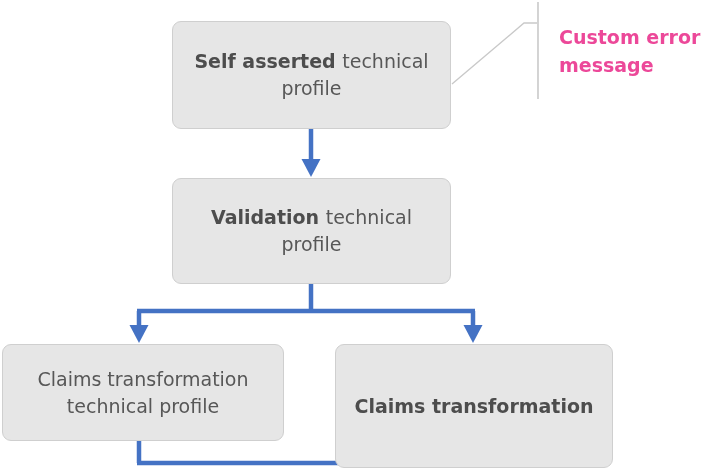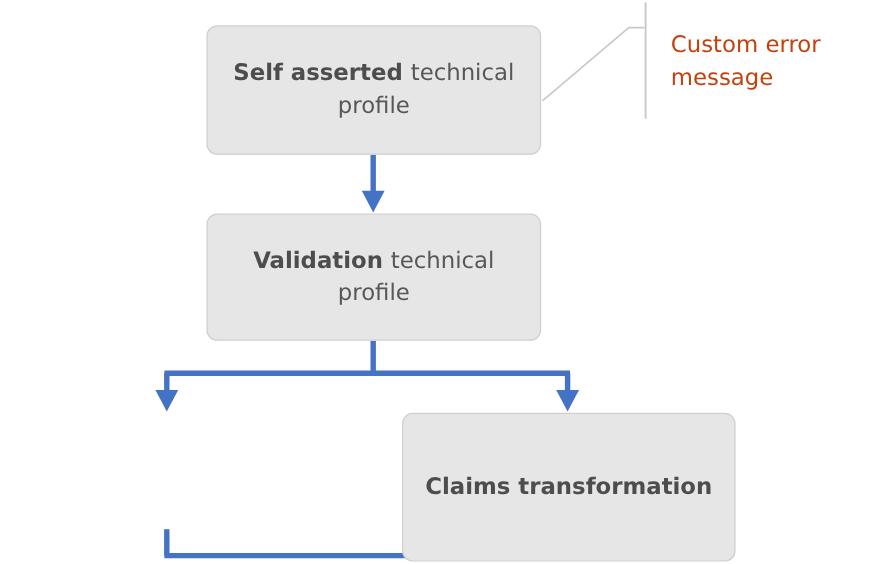--- a/index.html
+++ b/index.html
@@ -77,25 +77,25 @@
     left: 335px;
     top: 344px;
     width: 278px;
     height: 124px;
   }
   #callout-label {
     position: absolute;
     left: 559px;
     top: 24px;
     width: 160px;
-    color: #c2410c;
+    color: #ec4899;
     font-size: 19px;
     line-height: 1.45;
     text-align: left;
-    font-weight: normal;
+    font-weight: bold;
   }
 </style>
 </head>
 <body>
 
 <div id="diagram-canvas">
 
   <svg id="connector-layer" viewBox="0 0 727 470" width="727" height="470" xmlns="http://www.w3.org/2000/svg">
 
     <g>
@@ -126,20 +126,23 @@
   </svg>
 
   <div class="node-box" id="node-self-asserted">
     <span class="node-text"><span class="bold-part">Self asserted </span><span class="normal-part">technical profile</span></span>
   </div>
 
   <div class="node-box" id="node-validation">
     <span class="node-text"><span class="bold-part">Validation </span><span class="normal-part">technical profile</span></span>
   </div>
 
+  <div class="node-box" id="node-claims-transformation-tp">
+    <span class="node-text"><span class="bold-part"></span><span class="normal-part">Claims transformation technical profile</span></span>
+  </div>
 
   <div class="node-box" id="node-claims-transformation">
     <span class="node-text"><span class="bold-part">Claims transformation</span><span class="normal-part"></span></span>
   </div>
 
   <div id="callout-label">Custom error message</div>
 
 </div>
 
 </body></html>

